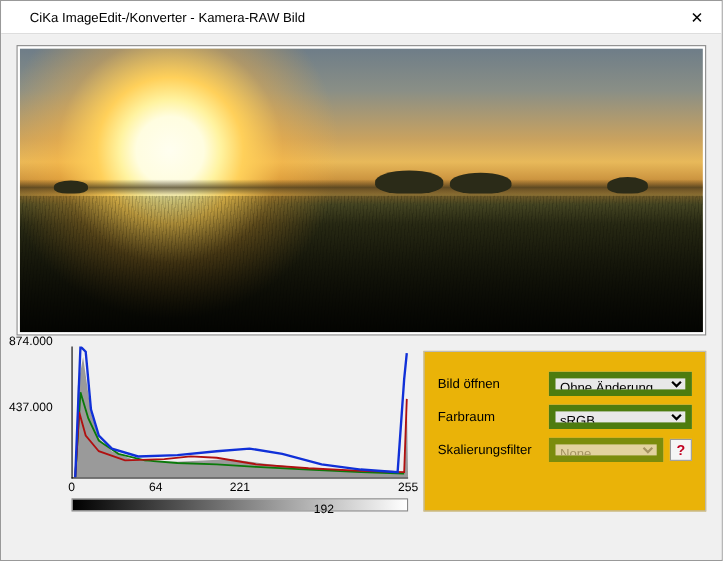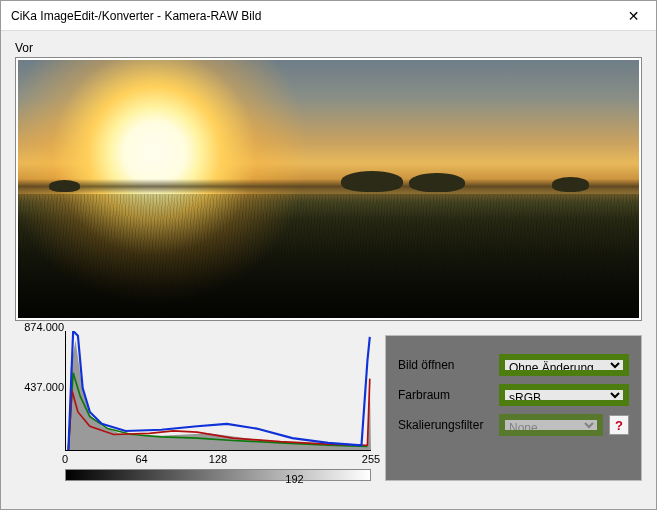--- a/index.html
+++ b/index.html
@@ -11,21 +11,21 @@
     width: 657px;
     height: 510px;
     overflow: hidden;
     border: 1px solid #999;
   }
   .titlebar {
     height: 30px;
     background: #fff;
     display: flex;
     align-items: center;
-    padding: 0 0 0 10px;
+    padding: 0 0 0 26px;
     border-bottom: 1px solid #ddd;
   }
   .titlebar .title { flex: 1; font-size: 12px; color: #000; }
   .titlebar .close {
     width: 45px; height: 30px;
     display: flex; align-items: center; justify-content: center;
     font-size: 14px; font-family: Arial, sans-serif;
   }
   .content { padding: 10px 14px 14px 14px; background: #f0f0f0; height: calc(100% - 30px); }
   .row { display: flex; gap: 10px; }
@@ -75,33 +75,33 @@
   }
   .lower { display:flex; gap: 14px; margin-top: 10px; }
   .hist-panel { width: 356px; }
   .hist-box {
     position: relative; height: 120px; width: 100%;
     border-left: 1px solid #000; border-bottom: 1px solid #000;
     background: #f0f0f0;
   }
   .hist-box svg { position:absolute; left:0; top:0; width:100%; height:100%; }
   .ylabels { position:absolute; left:-50px; top:-4px; height:100%; width:48px; text-align:right; font-size:11px; }
-  .ylabels div { position:absolute; right:0; transform: translateY(-50%); }
+  .ylabels div { position:absolute; right:16px; transform: translateY(-50%); }
   .xaxis { position:relative; height:14px; font-size:11px; margin-top:2px; }
   .xaxis span { position:absolute; transform:translateX(-50%); }
   .gradient-bar {
     height: 12px; width:100%;
     background: linear-gradient(to right, #000, #fff);
     border:1px solid #888; margin-top:2px;
   }
   .hist-wrap { position:relative; margin-left:50px; }
   .options-panel {
     flex:1;
     border:1px solid #bbb;
-    background:#737373;
+    background:#eab308;
     padding: 18px 12px 12px 12px;
     display:flex; flex-direction:column; gap:8px;
     margin-top: 4px;
   }
   .opt-row { display:flex; align-items:center; gap:6px; }
   .opt-row label { width: 95px; font-size:12px; }
   .opt-row select {
     flex:1; height:22px; font-size:12px;
     border:6px solid #4d7c0f; background:#e8e8e8;
   }
@@ -125,21 +125,20 @@
 <div class="titlebar">
   <span class="title">CiKa ImageEdit-/Konverter - Kamera-RAW Bild</span>
   <div class="close">
     <span>✕</span>
   </div>
 </div>
 
 <div class="content">
   <div class="row">
     <div class="col">
-      <div class="preview-label">Vor</div>
       <div class="preview-box">
         <div class="preview-inner">
           <div class="sunset"></div>
           <div class="horizon-band"></div>
           <div class="trees" style="left:0;right:0;">
             <div class="tree" style="left:52%; width:10%; height:100%;"></div>
             <div class="tree" style="left:63%; width:9%; height:90%;"></div>
             <div class="tree" style="left:86%; width:6%; height:70%;"></div>
             <div class="tree" style="left:5%; width:5%; height:55%;"></div>
           </div>
@@ -164,21 +163,21 @@
             <path d="M2,100 L6,35 L12,55 L20,72 L35,82 L55,87 L80,89 L110,90 L140,92 L180,94 L220,96 L253,97" fill="none" stroke="#0a7a0a" stroke-width="1.4"></path>
 
             <path d="M2,100 L5,50 L10,68 L20,80 L40,87 L70,86 L90,84 L110,85 L140,90 L180,93 L220,95 L253,96 L255,40" fill="none" stroke="#b01010" stroke-width="1.4"></path>
 
             <path d="M2,100 L6,0 L10,4 L14,48 L20,68 L30,78 L50,84 L80,83 L110,80 L135,78 L160,82 L190,90 L220,94 L248,96 L253,25 L255,5" fill="none" stroke="#1030d8" stroke-width="1.8"></path>
           </svg>
         </div>
         <div class="xaxis">
           <span style="left:0%;">0</span>
           <span style="left:25%;">64</span>
-          <span style="left:50%;">128</span>
+          <span style="left:50%;">221</span>
           <span style="left:75%;margin-top:20px;">192</span>
           <span style="left:100%;">255</span>
         </div>
         <div class="gradient-bar"></div>
       </div>
     </div>
 
     <div class="options-panel">
       <div class="opt-row">
         <label>Bild öffnen</label>

